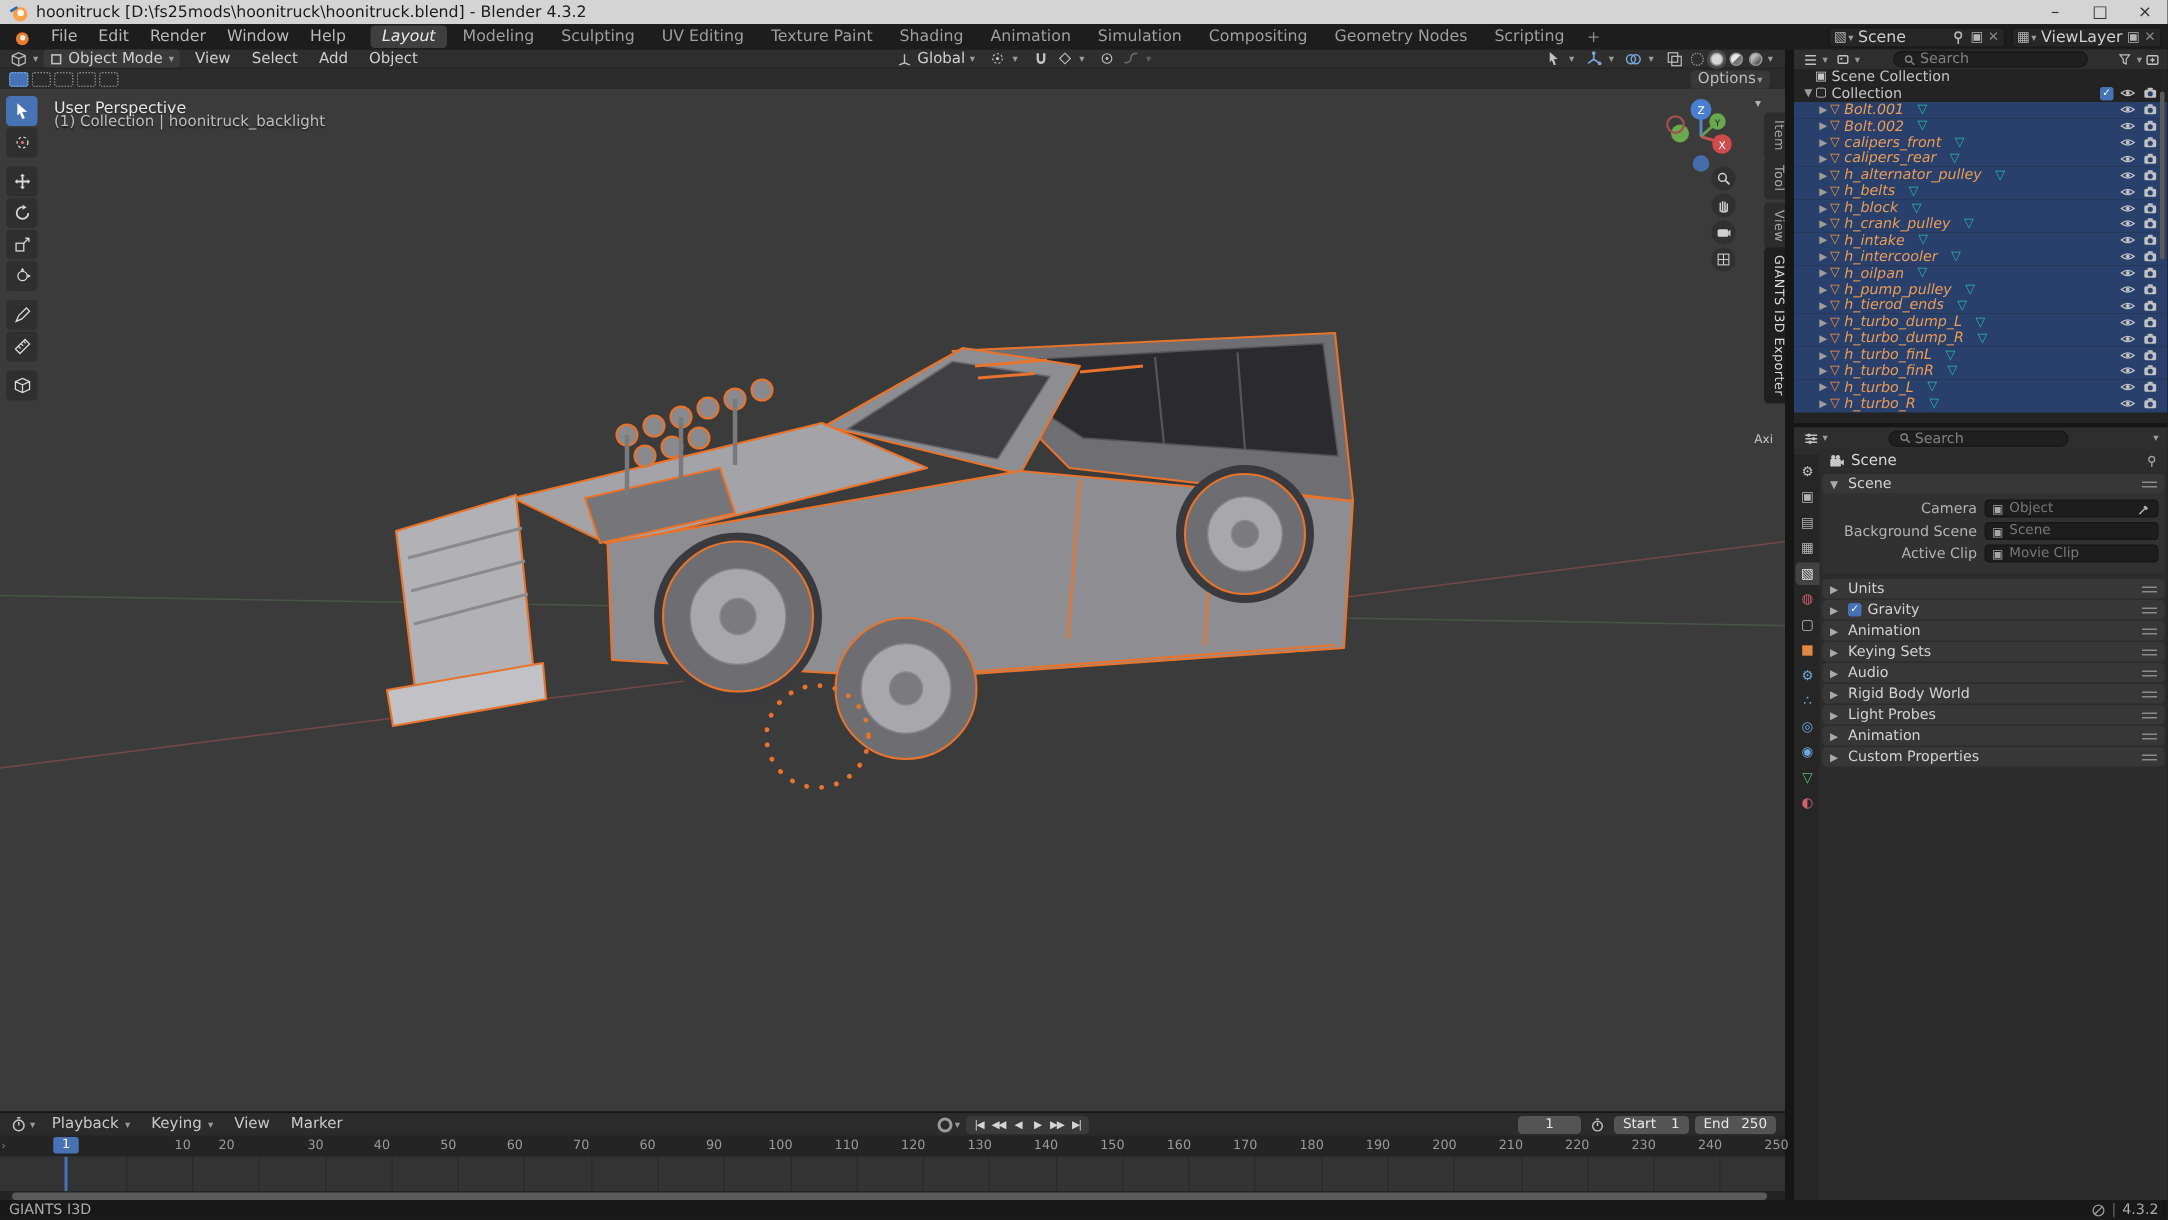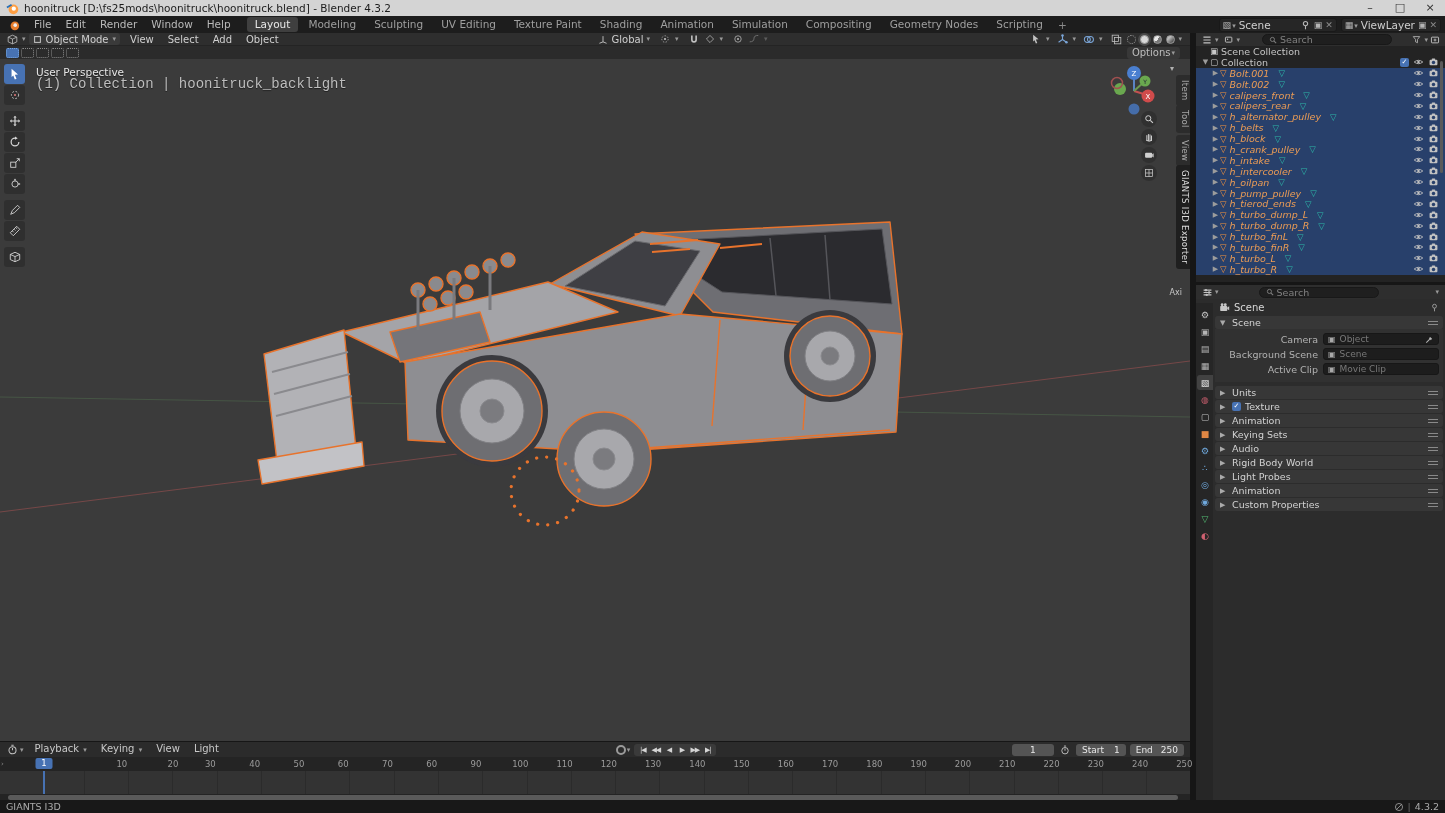--- a/index.html
+++ b/index.html
@@ -15,21 +15,21 @@
   #titlebar .logo { width:13px; height:13px; margin:0 5px 0 6px; }
   #titlebar .win-controls { margin-left:auto; display:flex; height:16px; }
   #titlebar .win-btn { width:30px; text-align:center; line-height:15px; font-size:11px; color:#333; }
 
   
   #topbar { left:0; top:16px; width:1445px; height:17px; background:#1d1d1d;
     display:flex; align-items:center; font-size:10.5px; color:#b9b9b9; }
   #topbar .blogo { width:14px; height:12px; margin:0 6px 0 7px; }
   .menu-item { padding:0 7px; line-height:17px; }
   .ws-tab { padding:1px 8px; margin:0 1px; border-radius:3px; line-height:13px; color:#9f9f9f; }
-  .ws-tab.active { background:#3f3f3f; color:#e8e8e8; }
+  .ws-tab.active { background:#3f3f3f; color:#e8e8e8;font-style:italic; }
   .ws-add { padding:0 6px; color:#8a8a8a; }
   #topbar-right { margin-left:auto; display:flex; align-items:center; gap:4px; padding-right:4px; }
   .id-widget { display:flex; align-items:center; background:#262626; border:1px solid #191919;
     border-radius:3px; height:14px; padding:0 3px; gap:3px; color:#cfcfcf; }
   .id-widget .wicon { color:#b5b5b5; font-size:9px; }
   .id-widget .x { color:#8b8b8b; font-size:9px; }
 
   
   #vp-header { left:0; top:33px; width:1190px; height:13px; background:#2e2e2e;
     display:flex; align-items:center; font-size:10px; color:#cfcfcf; border-bottom:1px solid #242424; }
@@ -47,21 +47,21 @@
   .shade-ball { width:9px; height:9px; border-radius:50%; border:1px solid #9a9a9a; margin-left:2px; }
   .shade-ball.wire { background:transparent; border-style:dotted; }
   .shade-ball.solid { background:#d8d8d8; }
   .shade-ball.matcap { background:linear-gradient(135deg,#e8e8e8 50%,#777 50%); }
   .shade-ball.render { background:linear-gradient(135deg,#bbb 30%,#555 80%); }
   .hl-blue { color:#7aa5d8; }
   .btn-pill { background:#383838; border-radius:3px; padding:0 5px; height:12px; display:flex; align-items:center; }
 
   
   #vp-title { left:36px; top:7px; font-size:10.5px; color:#e6e6e6; text-shadow:0 1px 1px #00000088; }
-  #vp-subtitle { left:36px; top:17px; font-size:14px; color:#bdbdbd; text-shadow:0 1px 1px #00000088;font-family:Liberation Mono, monospace; }
+  #vp-subtitle { left:36px; top:17px; font-size:10px; color:#bdbdbd; text-shadow:0 1px 1px #00000088; }
   #toolbar { left:4px; top:5px; display:flex; flex-direction:column; gap:1px; }
   .tool-btn { width:21px; height:20px; background:#2e2e2ee8; border-radius:3px;
     display:flex; align-items:center; justify-content:center; color:#d8d8d8; }
   .tool-btn.active { background:#4772b3; color:#fff; }
   .tool-gap { height:4px; }
   .navball { position:absolute; width:16px; height:16px; border-radius:50%; background:#2c2c2cb8;
     color:#cfcfcf; display:flex; align-items:center; justify-content:center; }
   .side-tab { position:absolute; right:0; width:14px; background:#2c2c2c; color:#a8a8a8;
     writing-mode:vertical-rl; font-size:8.5px; text-align:center; border-radius:3px 0 0 3px;
     padding:5px 0; letter-spacing:.3px; }
@@ -1083,21 +1083,21 @@
             <span class="tri">▶</span>
             <span>Units</span>
             <span class="grip">
               <i></i>
               <i></i>
             </span>
           </div>
           <div class="panel-hdr">
             <span class="tri">▶</span>
             <span class="chk">✓</span>
-            <span>Texture</span>
+            <span>Gravity</span>
             <span class="grip">
               <i></i>
               <i></i>
             </span>
           </div>
           <div class="panel-hdr">
             <span class="tri">▶</span>
             <span>Animation</span>
             <span class="grip">
               <i></i>
@@ -1163,21 +1163,21 @@
         <svg width="11" height="11" viewBox="0 0 14 14">
           <circle cx="7" cy="8" r="4.5" fill="none" stroke="currentColor" stroke-width="1.3"></circle>
           <path d="M7,8 L7,5 M5.5,1.5 L8.5,1.5" stroke="currentColor" stroke-width="1.3"></path>
         </svg>
       </span>
       <span class="dd">▾</span>
     <div id="tl-menus" style="display:flex;margin-left:4px">
         <div class="menu-item">Playback <span class="dd">▾</span></div>
         <div class="menu-item">Keying <span class="dd">▾</span></div>
         <div class="menu-item">View</div>
-        <div class="menu-item">Light</div>
+        <div class="menu-item">Marker</div>
       </div>
     <div style="display:flex;align-items:center;margin-left:390px">
       <span class="autokey"></span>
         <span class="dd">▾</span>
       <div class="tl-group" id="tl-buttons">
           <div class="tl-btn">|◀</div>
           <div class="tl-btn">◀◀</div>
           <div class="tl-btn">◀</div>
           <div class="tl-btn">▶</div>
           <div class="tl-btn">▶▶</div>
@@ -1199,21 +1199,21 @@
       <div class="tl-field">
         <span>End</span>
         <span style="margin-left:8px">250</span>
       </div>
     </div>
   </div>
   <div id="tl-ruler">
     <span class="abs" style="left:1px;top:3px;font-size:7px;color:#8a8a8a">›</span>
     <div class="frame-badge" style="left:44px">1</div>
   <div class="tick-label" style="left: 83.843px;">10</div>
-      <div class="tick-label" style="left: 135px;">20</div>
+      <div class="tick-label" style="left: 113px;">20</div>
       <div class="tick-label" style="left: 172.383px;">30</div>
       <div class="tick-label" style="left: 216.653px;">40</div>
       <div class="tick-label" style="left: 260.923px;">50</div>
       <div class="tick-label" style="left: 305.193px;">60</div>
       <div class="tick-label" style="left: 349.463px;">70</div>
       <div class="tick-label" style="left: 393.733px;">60</div>
       <div class="tick-label" style="left: 438.003px;">90</div>
       <div class="tick-label" style="left: 482.273px;">100</div>
       <div class="tick-label" style="left: 526.543px;">110</div>
       <div class="tick-label" style="left: 570.813px;">120</div>

